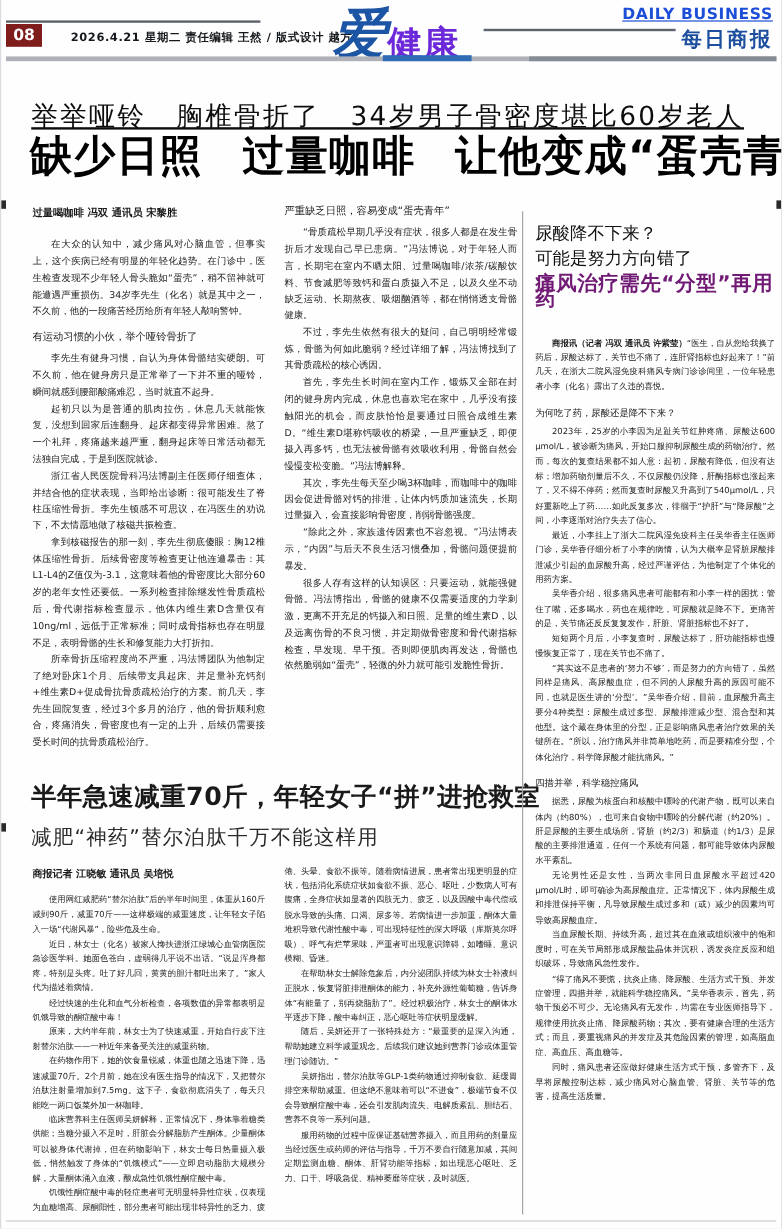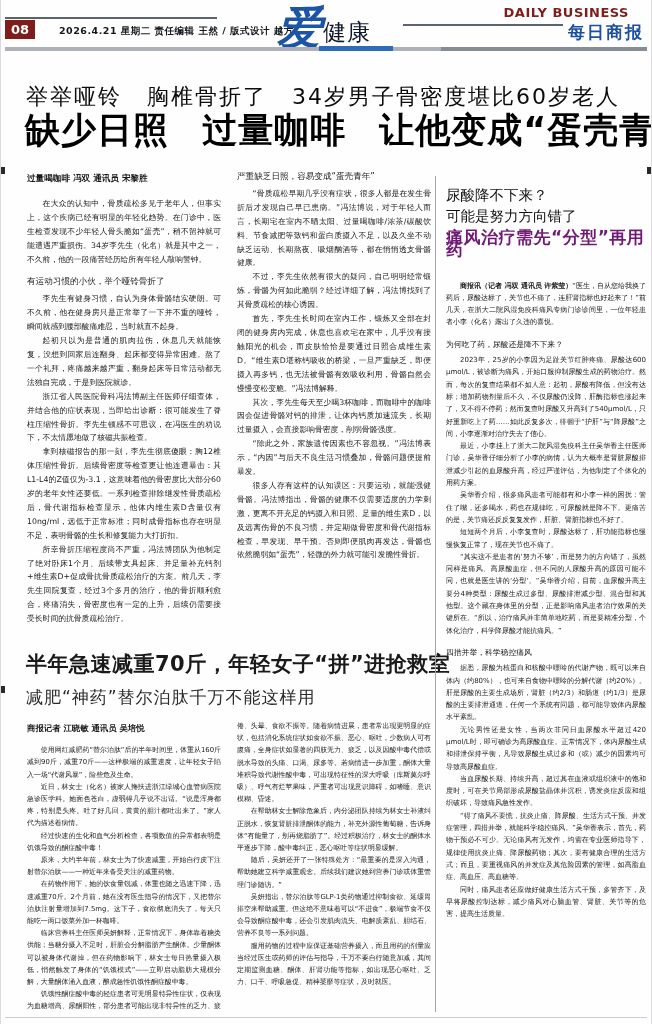--- a/index.html
+++ b/index.html
@@ -11,30 +11,30 @@
   }
   
   .header { position:absolute; inset:0; }
   .hdr-line-left { position:absolute; left:4px; top:17px; width:212px; height:2px; background:#5c636c; }
   .num-box { position:absolute; left:4px; top:20px; width:30px; height:19px; background:#7f1d1d;
              color:#fff; font-size:13px; font-weight:bold; text-align:center; line-height:19px; }
   .dateline { position:absolute; left:42px; top:25px; font-size:9.5px; font-weight:bold; color:#15181c; letter-spacing:0.5px;margin-left:16px; }
   .masthead { position:absolute; left:276px; top:2px; width:130px; height:46px; }
   .love { position:absolute; left:0; top:-4px; font-family:"DejaVu Serif","Liberation Serif",serif;
           font-style:italic; font-weight:bold; font-size:45px; color:#1d55a5; }
-  .health { position:absolute; left:46px; top:15px; font-size:23px; font-weight:400; color:#0f172a; letter-spacing:1px; }
+  .health { position:absolute; left:46px; top:15px; font-size:29px; font-weight:700; color:#6d28d9; letter-spacing:1px; }
   .hdr-line-right { position:absolute; left:402px; top:24px; width:160px; height:2px; background:#5c636c; }
-  .brand-en { position:absolute; right:22px; top:5px; font-size:13px; font-weight:bold; color:#7f1d1d; letter-spacing:0.5px; }
+  .brand-en { position:absolute; right:7px; top:5px; font-size:13px; font-weight:bold; color:#1d4ed8; letter-spacing:0.5px;text-decoration:underline; }
   .brand-cn { position:absolute; right:7px; top:21px; font-size:17px; font-weight:900; color:#1d4f9e; letter-spacing:2px;text-align:center; }
   .hdr-bar { position:absolute; left:4px; right:4px; top:47px; height:4px; background:#aeb2b8; }
   .hdr-bar-dark { position:absolute; left:440px; right:4px; top:47px; height:4px; background:#868c94; }
   .hdr-bar-blue { position:absolute; left:318px; top:46px; width:74px; height:5px; background:#2e6cb5; }
   
   .kicker { position:absolute; top:82px; left:25px; font-size:22px; letter-spacing:2px; word-spacing:16px;
-            color:#0d0d0d; font-weight:500; white-space:nowrap; }
+            color:#0d0d0d; font-weight:500; white-space:nowrap;text-decoration:underline; }
   .main-title { position:absolute; top:107px; left:24px; font-size:35px; font-weight:900; letter-spacing:1px;
                 word-spacing:20px; color:#000; white-space:nowrap; }
   
   .para { margin:0; text-indent:2em; text-align:justify; }
   .sub-h { font-weight:normal; margin:9px 0 3px; }
   .byline { font-weight:bold; margin:2px 0 11px; }
   .main-cols { position:absolute; top:170px; left:26px; width:404px; height:474px;
                column-count:2; column-gap:16px; column-fill:auto;
                font-size:7.8px; line-height:13.9px; overflow:hidden; }
   .main-cols .sub-h, .main-cols .byline { font-size:8.6px; }
@@ -77,21 +77,21 @@
     <div class="hdr-bar"></div>
     <div class="hdr-bar-dark"></div>
     <div class="hdr-bar-blue"></div>
   </div>
 
   <div class="kicker">举举哑铃 胸椎骨折了 34岁男子骨密度堪比60岁老人</div>
   <div class="main-title">缺少日照 过量咖啡 让他变成“蛋壳青年”</div>
 
   <div class="main-cols">
     <div class="byline">过量喝咖啡 冯双 通讯员 宋黎胜</div>
-  <p class="para">在大众的认知中，骨质疏松多见于老年人，但事实上，这个疾病已经有明显的年轻化趋势。在门诊中，医生检查发现不少年轻人骨头脆如“蛋壳”，稍不留神就可能遭遇严重损伤。34岁李先生（化名）就是其中之一，不久前，他的一段痛苦经历给所有年轻人敲响警钟。</p>
+  <p class="para">在大众的认知中，减少痛风对心脑血管，但事实上，这个疾病已经有明显的年轻化趋势。在门诊中，医生检查发现不少年轻人骨头脆如“蛋壳”，稍不留神就可能遭遇严重损伤。34岁李先生（化名）就是其中之一，不久前，他的一段痛苦经历给所有年轻人敲响警钟。</p>
       <div class="sub-h">有运动习惯的小伙，举个哑铃骨折了</div>
       <p class="para">李先生有健身习惯，自认为身体骨骼结实硬朗。可不久前，他在健身房只是正常举了一下并不重的哑铃，瞬间就感到腰部酸痛难忍，当时就直不起身。</p>
       <p class="para">起初只以为是普通的肌肉拉伤，休息几天就能恢复，没想到回家后连翻身、起床都变得异常困难。熬了一个礼拜，疼痛越来越严重，翻身起床等日常活动都无法独自完成，于是到医院就诊。</p>
       <p class="para">浙江省人民医院骨科冯法博副主任医师仔细查体，并结合他的症状表现，当即给出诊断：很可能发生了脊柱压缩性骨折。李先生顿感不可思议，在冯医生的劝说下，不太情愿地做了核磁共振检查。</p>
       <p class="para">拿到核磁报告的那一刻，李先生彻底傻眼：胸12椎体压缩性骨折。后续骨密度等检查更让他连遭暴击：其L1-L4的Z值仅为-3.1，这意味着他的骨密度比大部分60岁的老年女性还要低。一系列检查排除继发性骨质疏松后，骨代谢指标检查显示，他体内维生素D含量仅有10ng/ml，远低于正常标准；同时成骨指标也存在明显不足，表明骨骼的生长和修复能力大打折扣。</p>
       <p class="para">所幸骨折压缩程度尚不严重，冯法博团队为他制定了绝对卧床1个月、后续带支具起床、并足量补充钙剂+维生素D+促成骨抗骨质疏松治疗的方案。前几天，李先生回院复查，经过3个多月的治疗，他的骨折顺利愈合，疼痛消失，骨密度也有一定的上升，后续仍需要接受长时间的抗骨质疏松治疗。</p>
       <div class="sub-h">严重缺乏日照，容易变成“蛋壳青年”</div>
       <p class="para">“骨质疏松早期几乎没有症状，很多人都是在发生骨折后才发现自己早已患病。”冯法博说，对于年轻人而言，长期宅在室内不晒太阳、过量喝咖啡/浓茶/碳酸饮料、节食减肥等致钙和蛋白质摄入不足，以及久坐不动缺乏运动、长期熬夜、吸烟酗酒等，都在悄悄透支骨骼健康。</p>
       <p class="para">不过，李先生依然有很大的疑问，自己明明经常锻炼，骨骼为何如此脆弱？经过详细了解，冯法博找到了其骨质疏松的核心诱因。</p>
       <p class="para">首先，李先生长时间在室内工作，锻炼又全部在封闭的健身房内完成，休息也喜欢宅在家中，几乎没有接触阳光的机会，而皮肤恰恰是要通过日照合成维生素D。“维生素D堪称钙吸收的桥梁，一旦严重缺乏，即便摄入再多钙，也无法被骨骼有效吸收利用，骨骼自然会慢慢变松变脆。”冯法博解释。</p>

